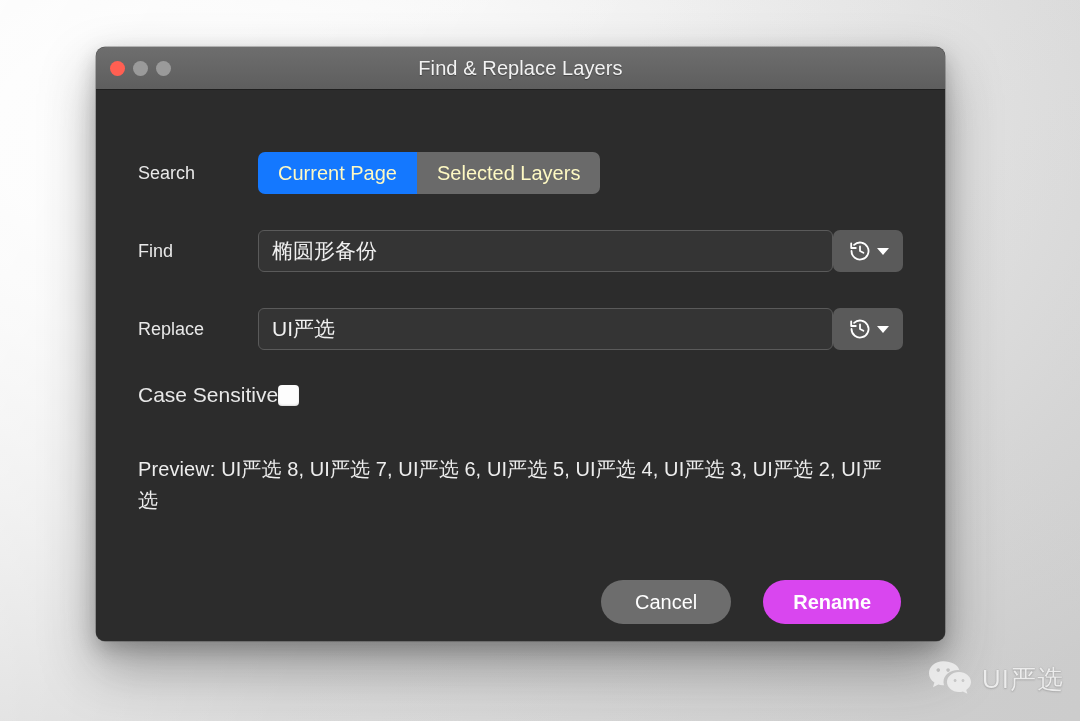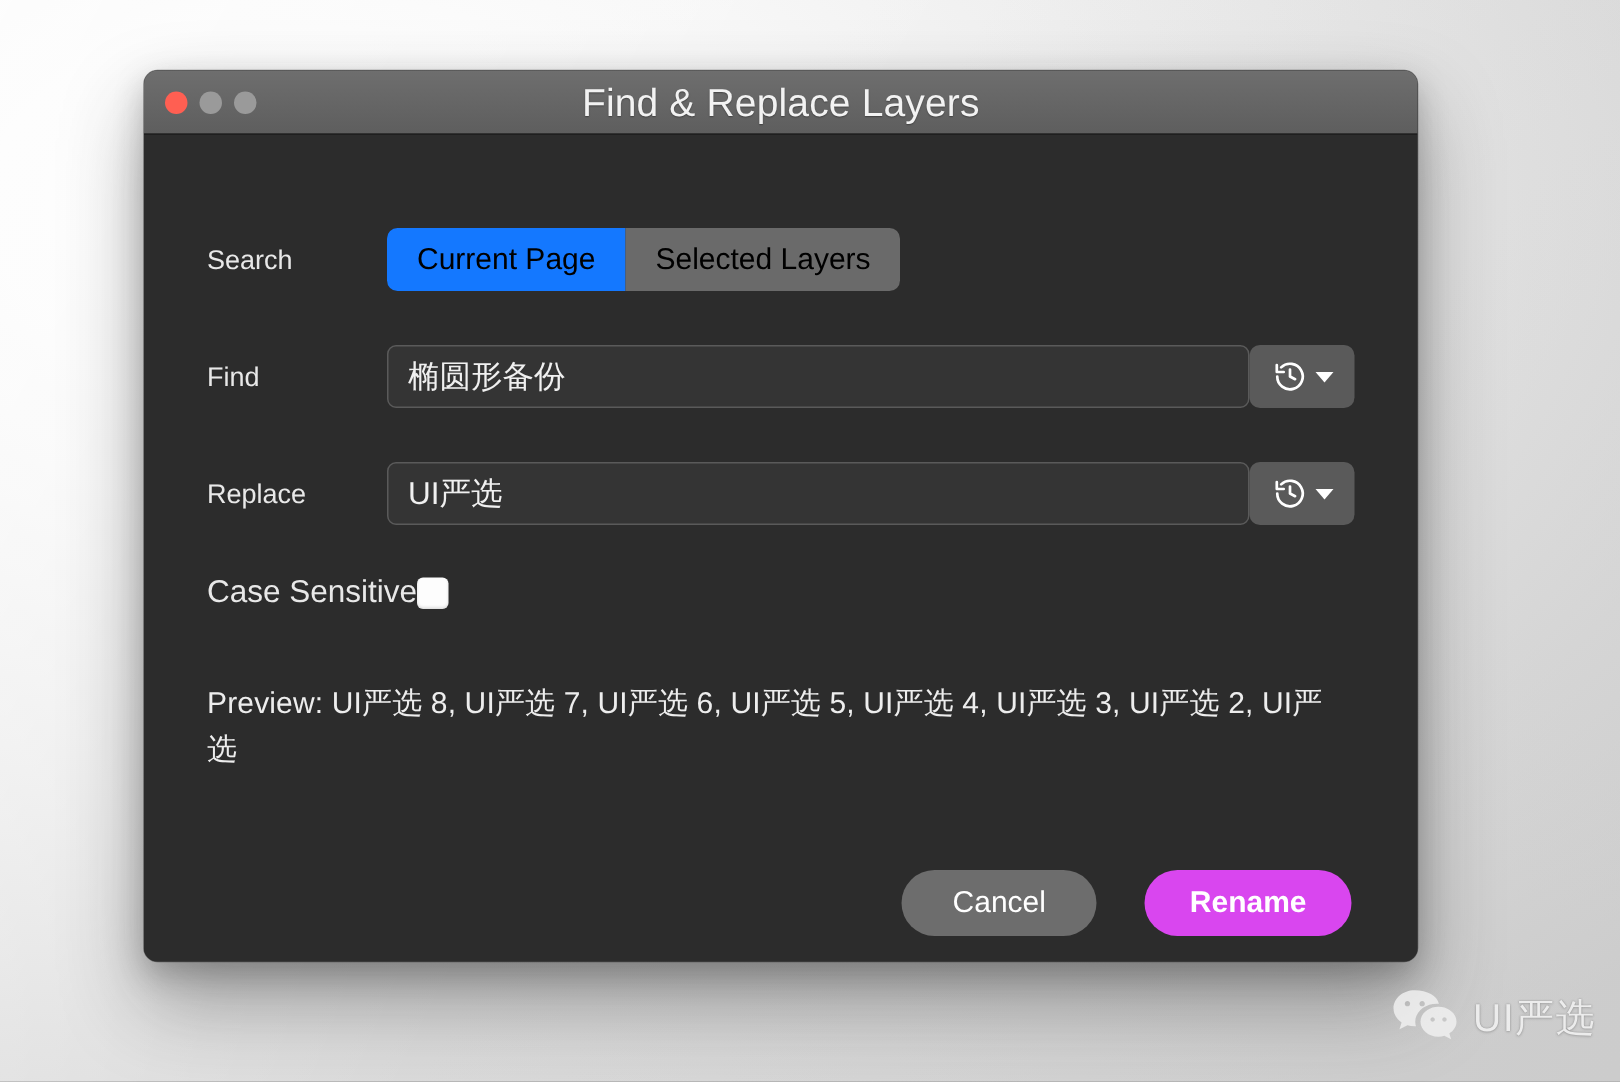--- a/index.html
+++ b/index.html
@@ -67,21 +67,21 @@
   .light {
     width: 15px;
     height: 15px;
     border-radius: 50%;
     display: block;
   }
   .light.close  { background: #ff5f52; }
   .light.min    { background: #9a9a9a; }
   .light.max    { background: #9a9a9a; }
   #window-title {
-    font-size: 26px;
+    font-size: 20px;
     color: #f2f2f2;
     letter-spacing: 0.1px;
     font-weight: 400;
     text-shadow: 0 1px 1px rgba(0,0,0,0.35);
   }
 
   
   #dialog-body {
     position: relative;
     height: calc(100% - 43px);
@@ -108,21 +108,21 @@
   
   #search-row { top: 62px; }
   .segmented {
     display: flex;
     border-radius: 7px;
     overflow: hidden;
   }
   .seg {
     font-size: 20px;
     padding: 8px 20px;
-    color: #000000;
+    color: #fef9c3;
     line-height: 26px;
     height: 42px;
     box-sizing: border-box;
     display: flex;
     align-items: center;
     justify-content: center;
     cursor: default;
   }
   .seg.active   { background: #1478ff; }
   .seg.inactive { background: #6a6a6a; }

